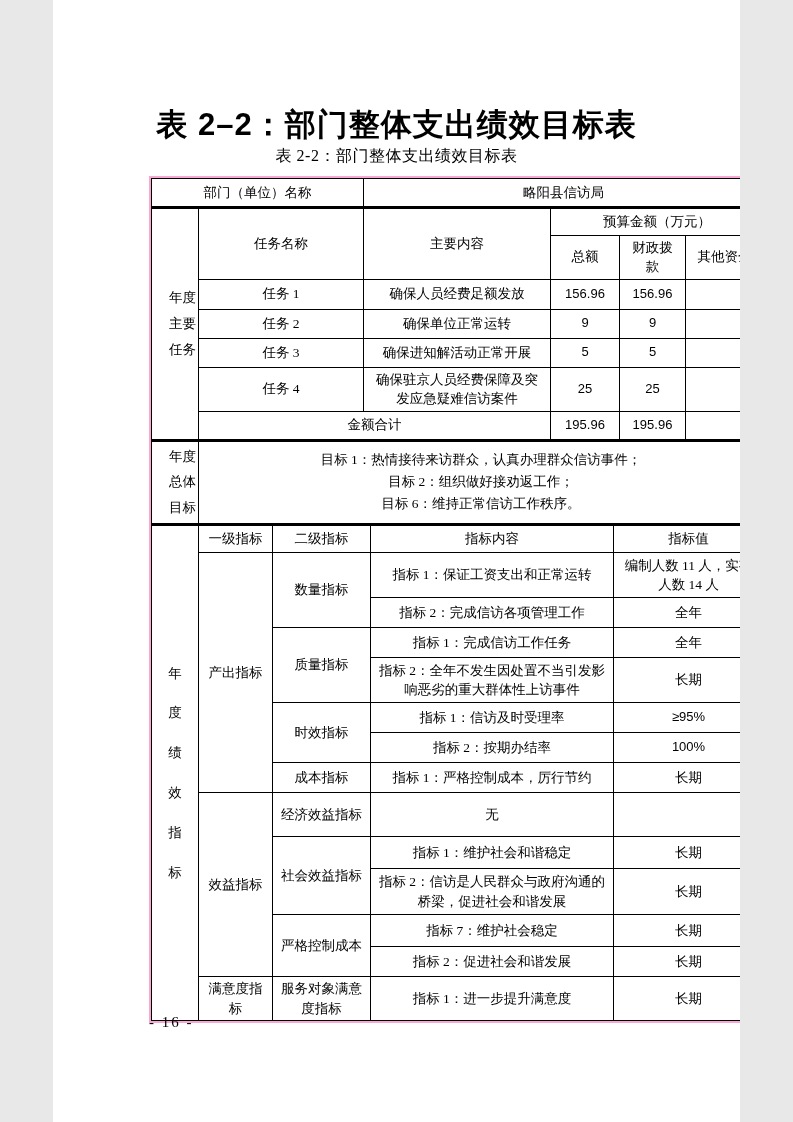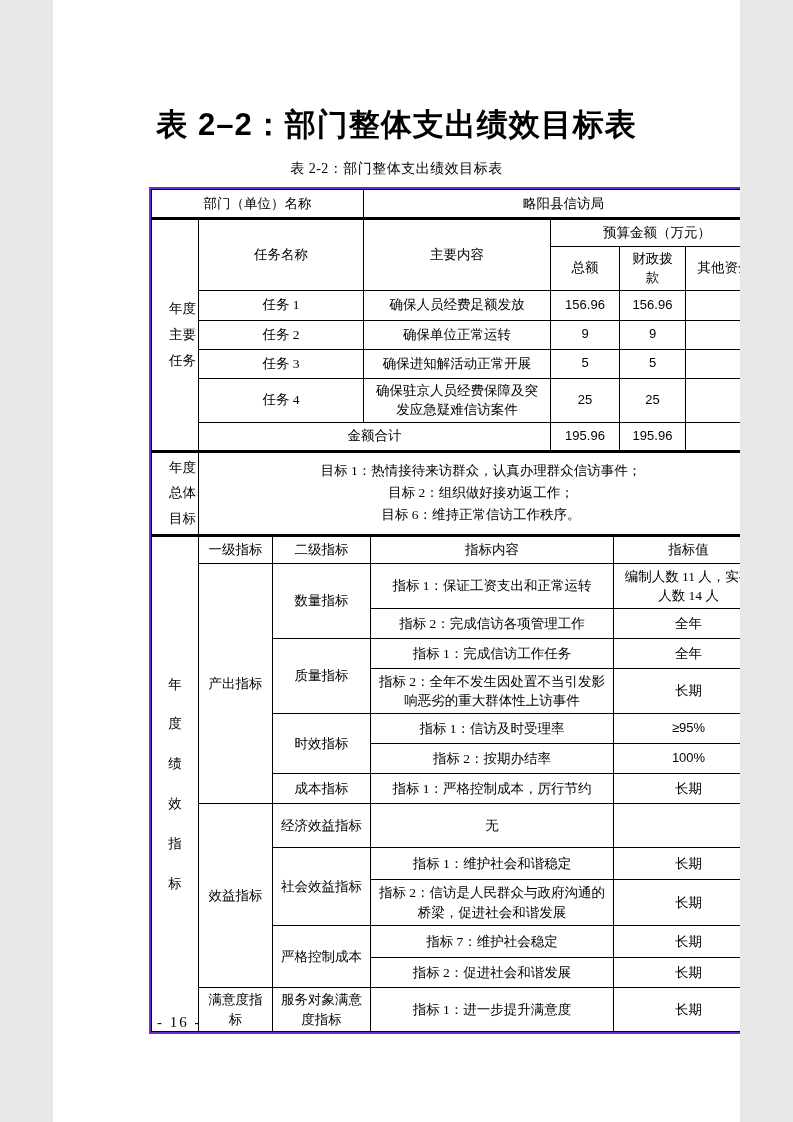--- a/index.html
+++ b/index.html
@@ -8,26 +8,26 @@
     width:687px; height:1122px; background:#ffffff; position:relative;
     font-family:"Liberation Serif", serif; color:#000;
     margin:0 auto; overflow:hidden;
   }
   .doc-title {
     margin-top:104px; text-align:center;
     font-family:"Liberation Sans", sans-serif;
     font-size:31px; font-weight:bold; letter-spacing:1px;
   }
   .doc-subtitle {
-    margin-top:14px; text-align:center;
-    font-size:14px; font-weight:normal; letter-spacing:0.5px;font-family:Liberation Serif, serif;
+    text-align:center;
+    font-size:16px; font-weight:normal; letter-spacing:0.5px;font-family:Liberation Serif, serif;
   }
   .tables-wrap {
     width:617px; margin:9px 0 0 96px;
-    border:2px solid #6d28d9;
+    border:2px solid #f9a8d4;
   }
   table { width:100%; border-collapse:collapse; table-layout:fixed; }
   table.sec { border-top:2px solid #000; }
   td {
     border:1px solid #000;
     font-size:13.5px; line-height:1.45;
     padding:2px 7px; vertical-align:middle;
     overflow:hidden;
   }
   .c { text-align:center; }
@@ -35,21 +35,21 @@
   .num { font-family:"Liberation Sans", sans-serif; font-size:13px; }
   .vlabel { text-align:right; white-space:pre-line; line-height:1.9; padding:2px 2px; }
   .vlabel-tall { text-align:center; white-space:pre-line; line-height:2.95; padding:2px 2px; }
   .goals-cell { padding:4px 10px; }
   .goal-line { line-height:1.62; }
   
   tr.h27{height:27px} tr.h28{height:28px} tr.h29{height:29px} tr.h30{height:30px}
   tr.h32{height:32px} tr.h38{height:38px} tr.h44{height:44px} tr.h45{height:45px}
   tr.h46{height:46px} tr.h70{height:70px}
   .page-number {
-    position:absolute; left:104px; top:1014px;
+    position:absolute; left:96px; top:1014px;
     font-size:15px; letter-spacing:2px;
   }
 </style>
 </head>
 <body>
 
 <div class="page">
 
   <h1 class="doc-title">表 2–2：部门整体支出绩效目标表</h1>
   <div class="doc-subtitle">表 2-2：部门整体支出绩效目标表</div>

